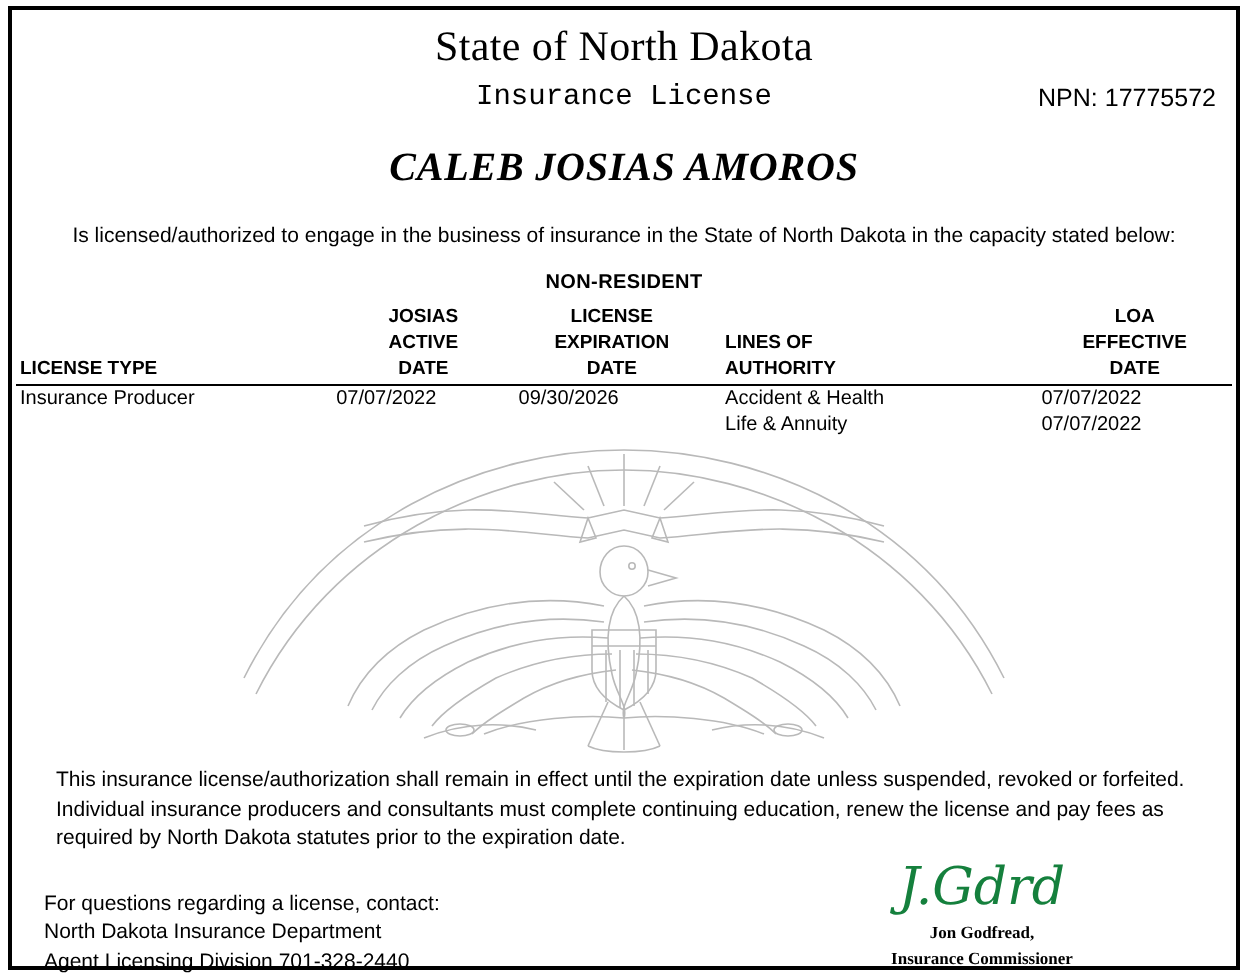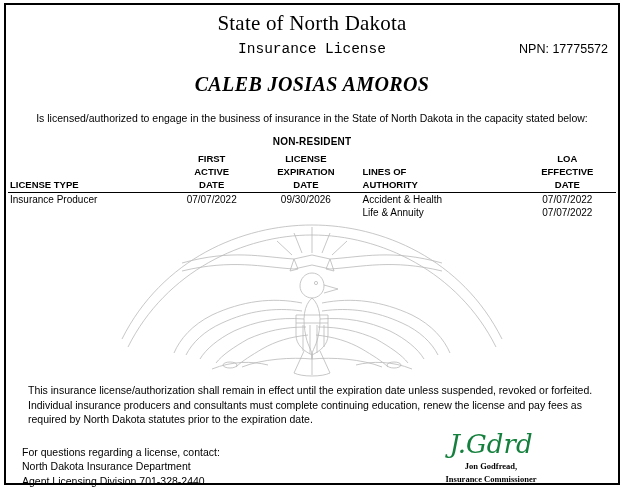--- a/index.html
+++ b/index.html
@@ -113,21 +113,21 @@
   }
   .col-type { width: 26%; text-align: left; }
   .col-first { width: 15%; text-align: center; }
   .col-exp { width: 16%; text-align: center; }
   .col-loa-auth { width: 27%; text-align: left; padding-left: 8px !important; }
   .col-loa-eff { width: 16%; text-align: center; }
   th.col-type { vertical-align: bottom; }
   .hdr-row th {
     border-bottom: 1px solid #000;
   }
-  .center { text-align: center; }
+  .center { text-align: left; }
   .left { text-align: left; }
 
   .seal-wrap {
     position: relative;
     height: 158px;
     margin-top: 2px;
   }
   .seal-wrap svg {
     position: absolute;
     left: 50%;
@@ -207,21 +207,21 @@
       <colgroup>
         <col class="col-type">
         <col class="col-first">
         <col class="col-exp">
         <col class="col-loa-auth">
         <col class="col-loa-eff">
       </colgroup>
       <thead>
         <tr>
           <th class="col-type"></th>
-          <th class="col-first">FIRST</th>
+          <th class="col-first">JOSIAS</th>
           <th class="col-exp">LICENSE</th>
           <th class="col-loa-auth"></th>
           <th class="col-loa-eff">LOA</th>
         </tr>
         <tr>
           <th class="col-type"></th>
           <th class="col-first">ACTIVE</th>
           <th class="col-exp">EXPIRATION</th>
           <th class="col-loa-auth">LINES OF</th>
           <th class="col-loa-eff">EFFECTIVE</th>

